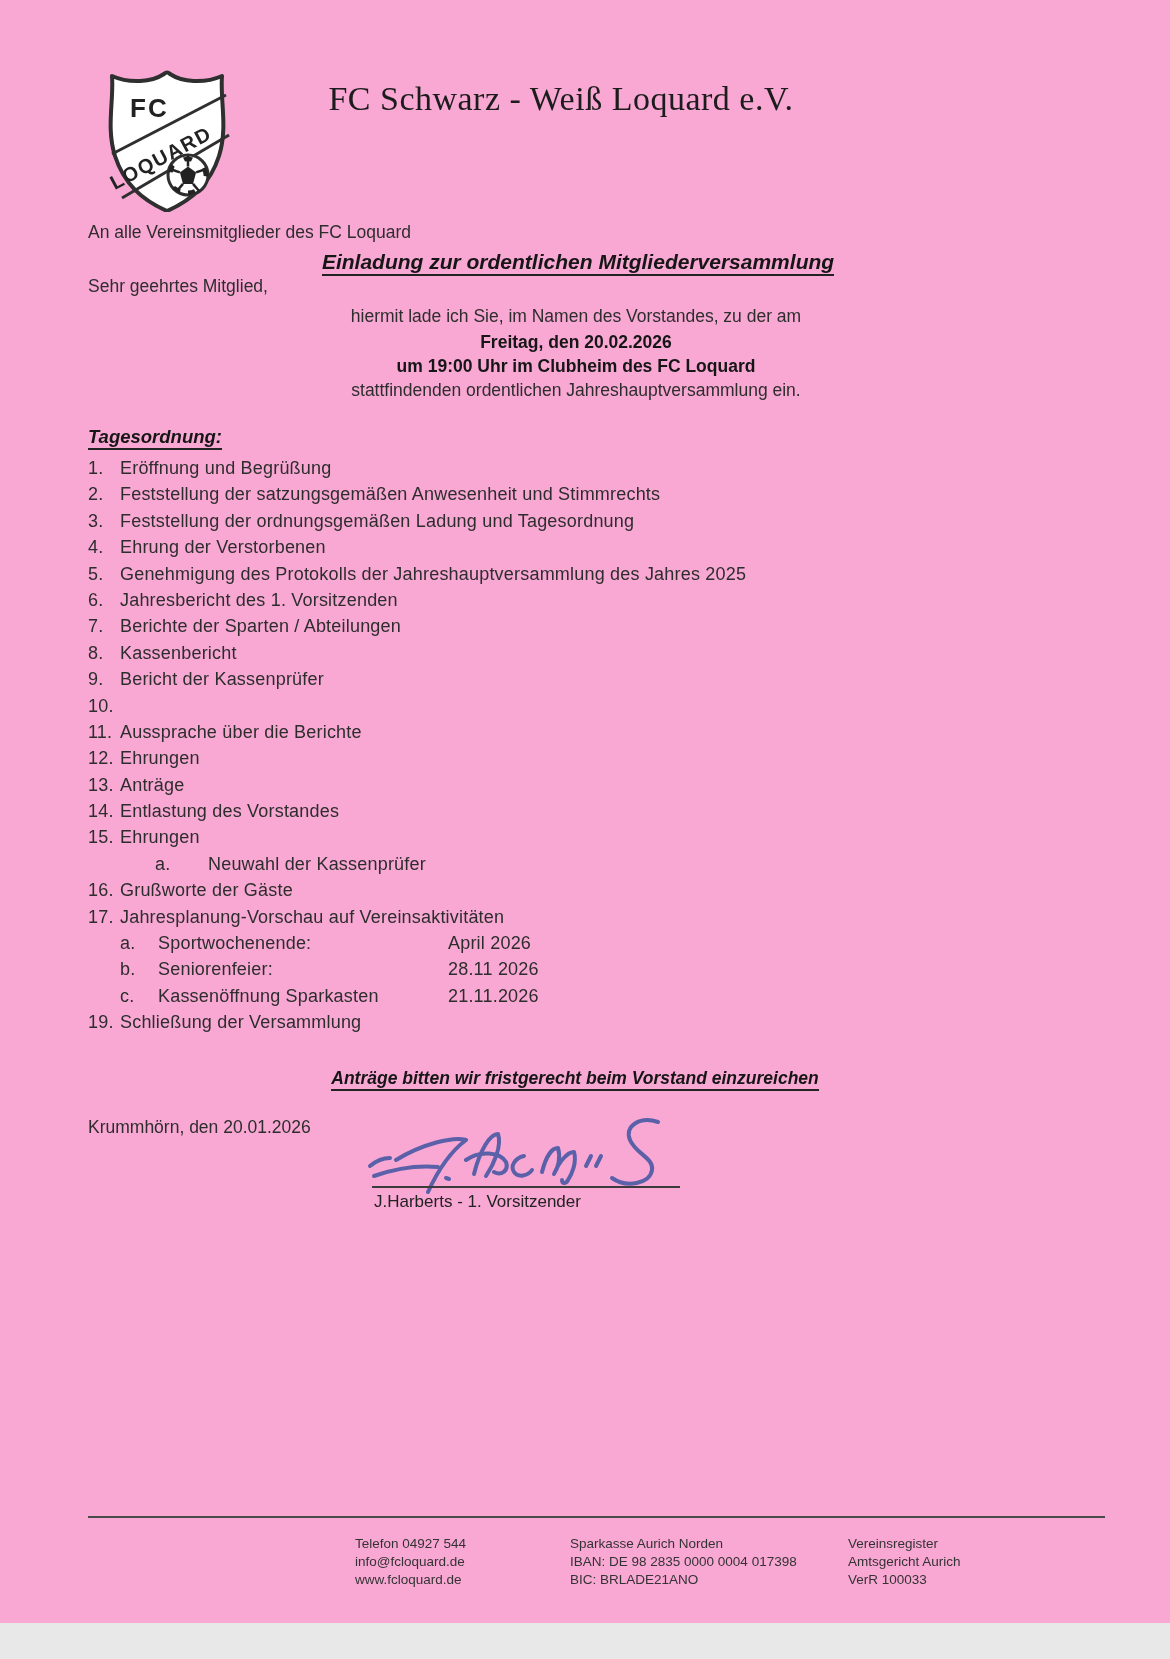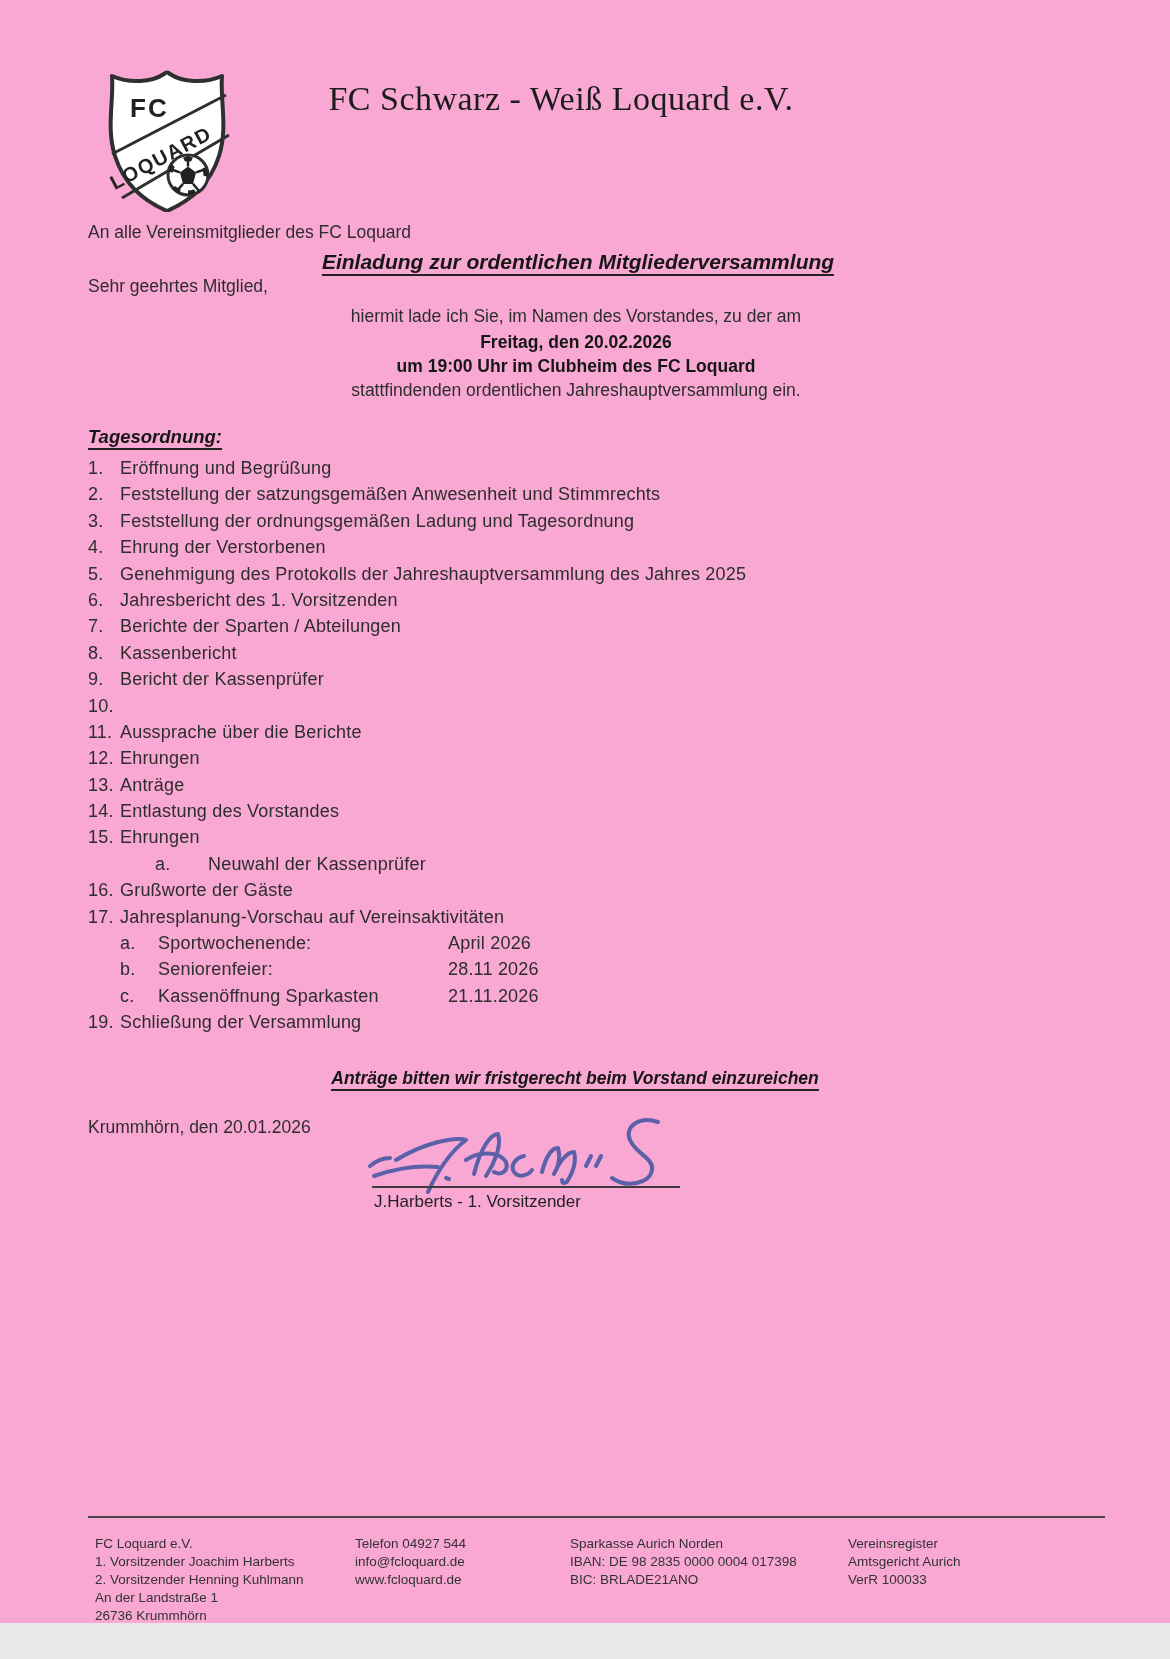--- a/index.html
+++ b/index.html
@@ -196,27 +196,20 @@
       <path d="M180,60 C184,44 190,36 196,36 C199,46 196,56 192,62 C198,48 206,40 212,40 C215,50 210,62 206,68 C204,72 200,72 200,68"></path>
       <path d="M224,54 l5,-10 M234,54 l5,-10"></path>
       <path d="M296,10 C278,4 262,14 268,28 C274,42 292,46 290,58 C288,72 264,76 250,66"></path>
     </g>
   </svg>
   <div class="sig-line"></div>
   <div class="abs" style="left:374px;top:1192px;font-size:17px;color:#222">J.Harberts - 1. Vorsitzender</div>
 
   <div class="footer-rule"></div>
 
-  <div class="fcol" style="left:95px">
-    <div>FC Loquard e.V.</div>
-    <div>1. Vorsitzender Joachim Harberts</div>
-    <div>2. Vorsitzender Henning Kuhlmann</div>
-    <div>An der Landstraße 1</div>
-    <div>26736 Krummhörn</div>
-  </div>
 
   <div class="fcol" style="left:355px">
     <div>Telefon 04927 544</div>
     <div>info@fcloquard.de</div>
     <div>www.fcloquard.de</div>
   </div>
 
   <div class="fcol" style="left:570px">
     <div>Sparkasse Aurich Norden</div>
     <div>IBAN: DE 98 2835 0000 0004 017398</div>

